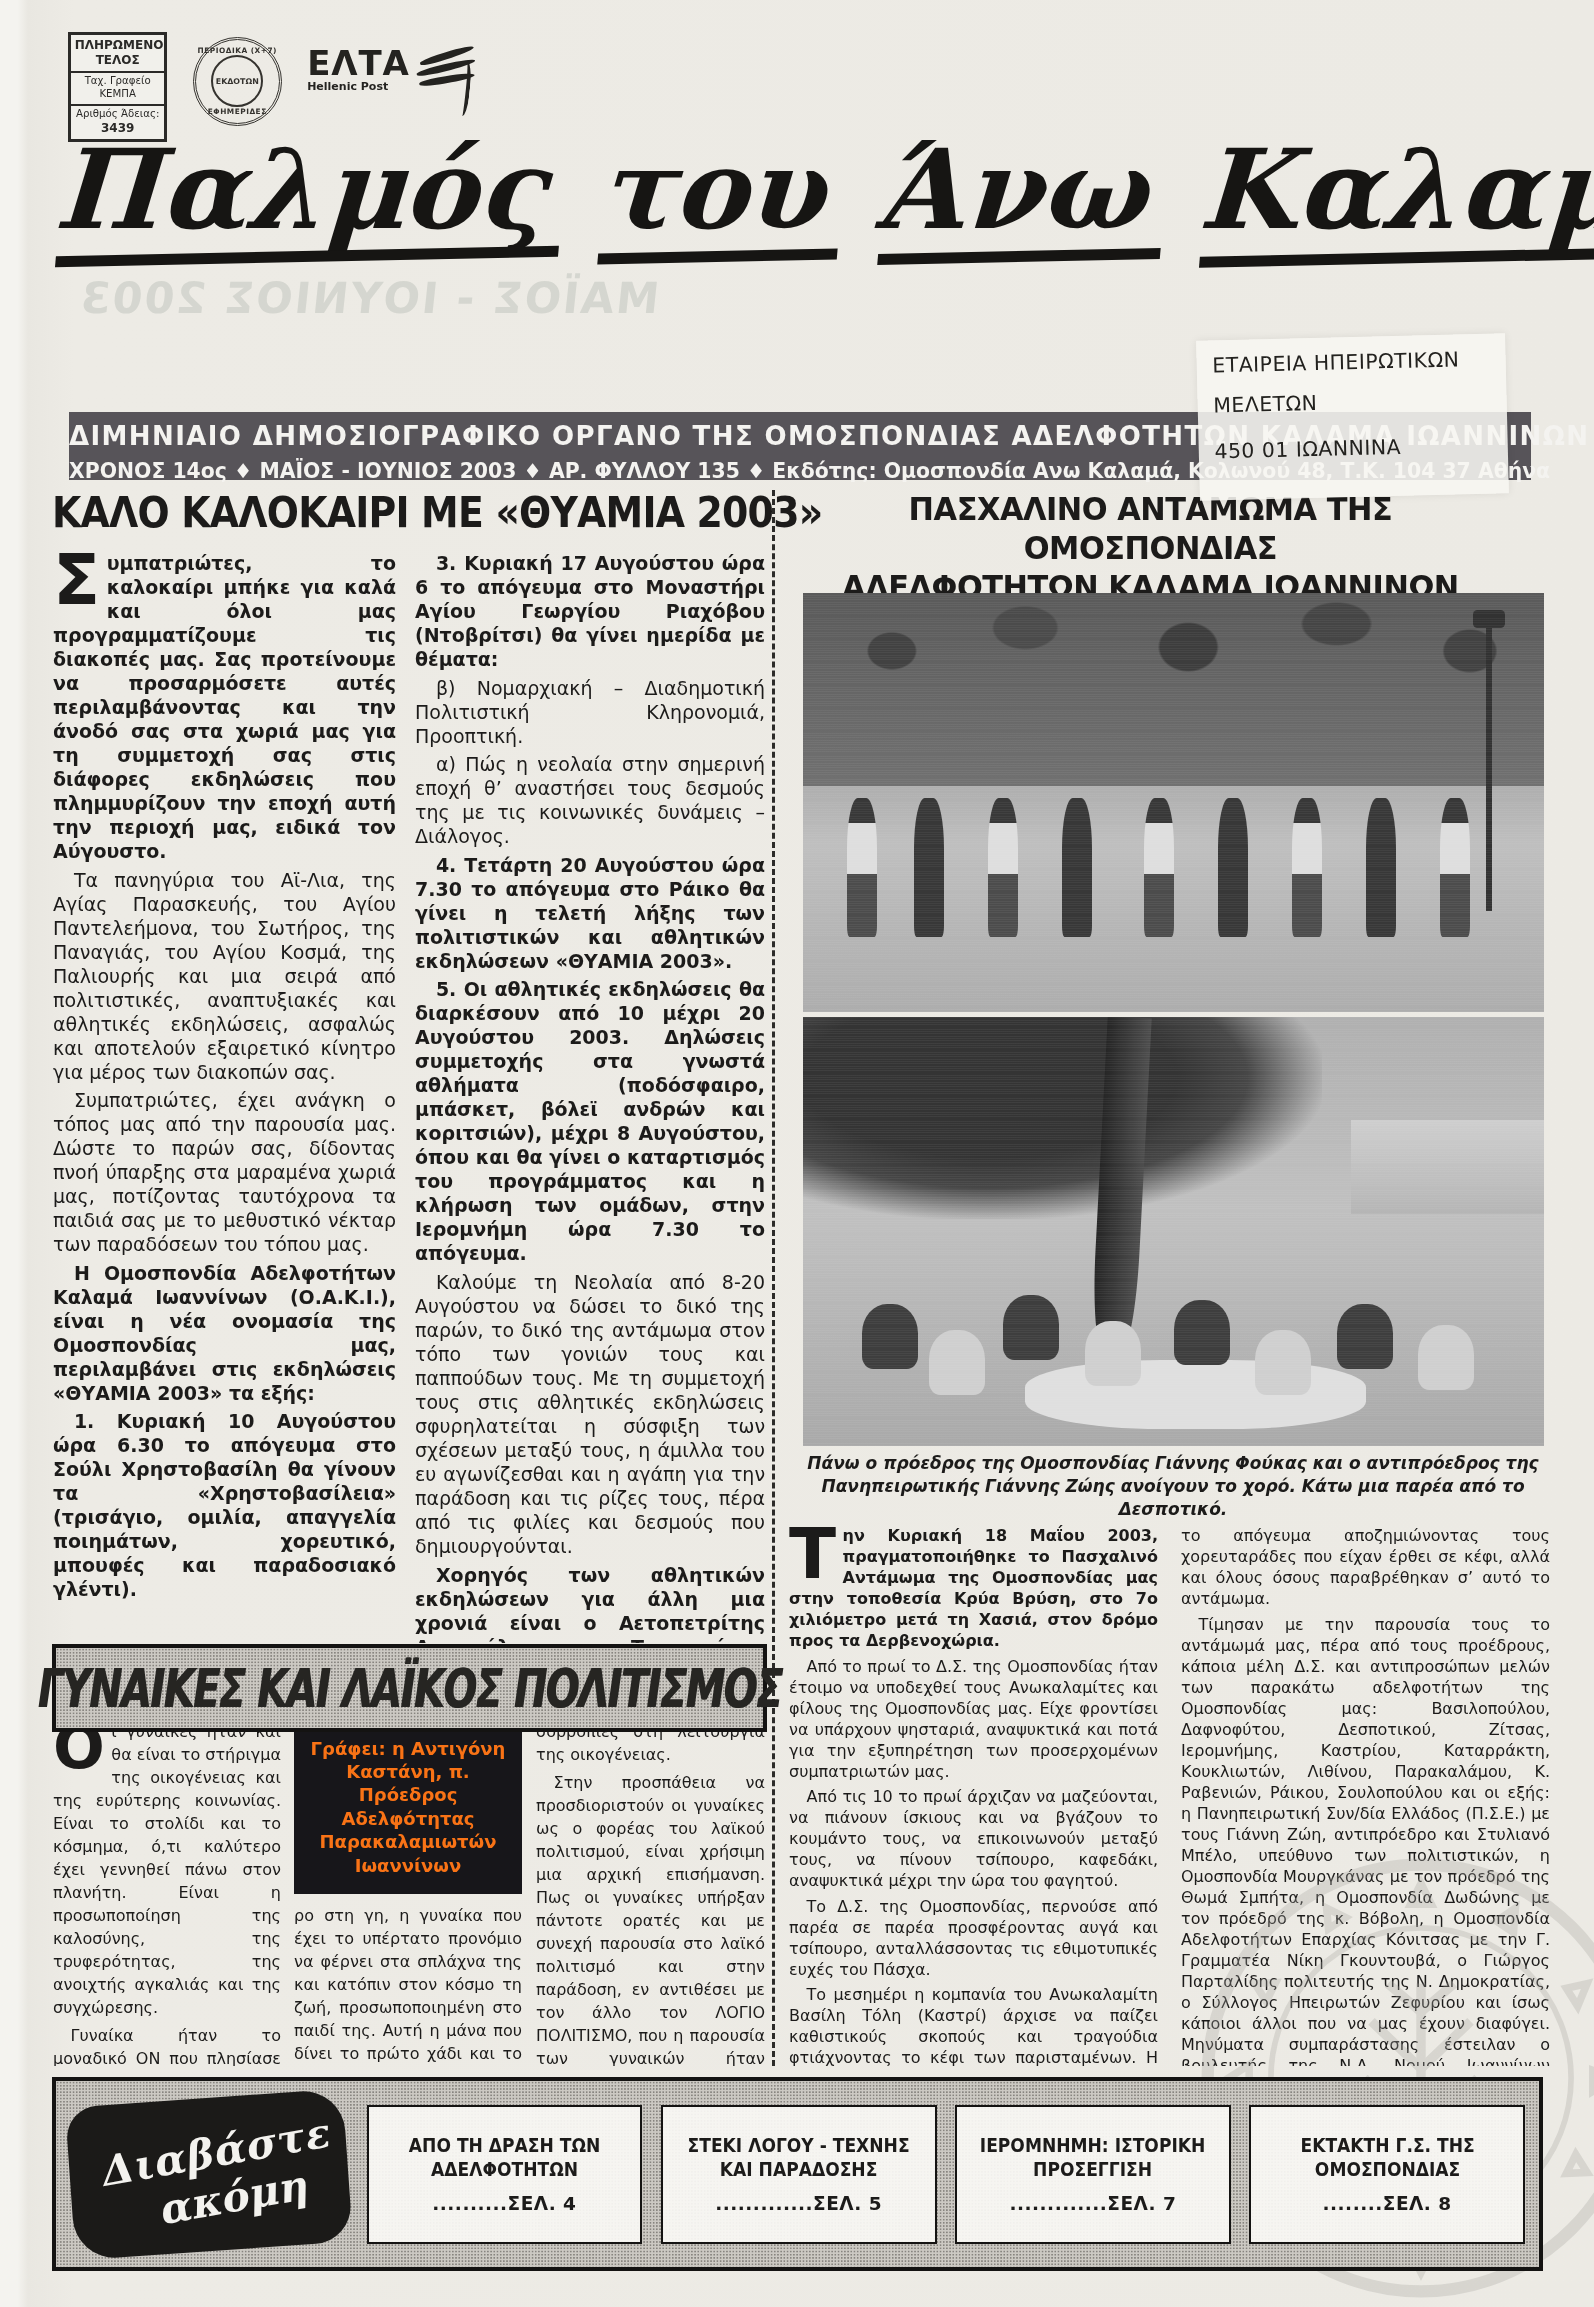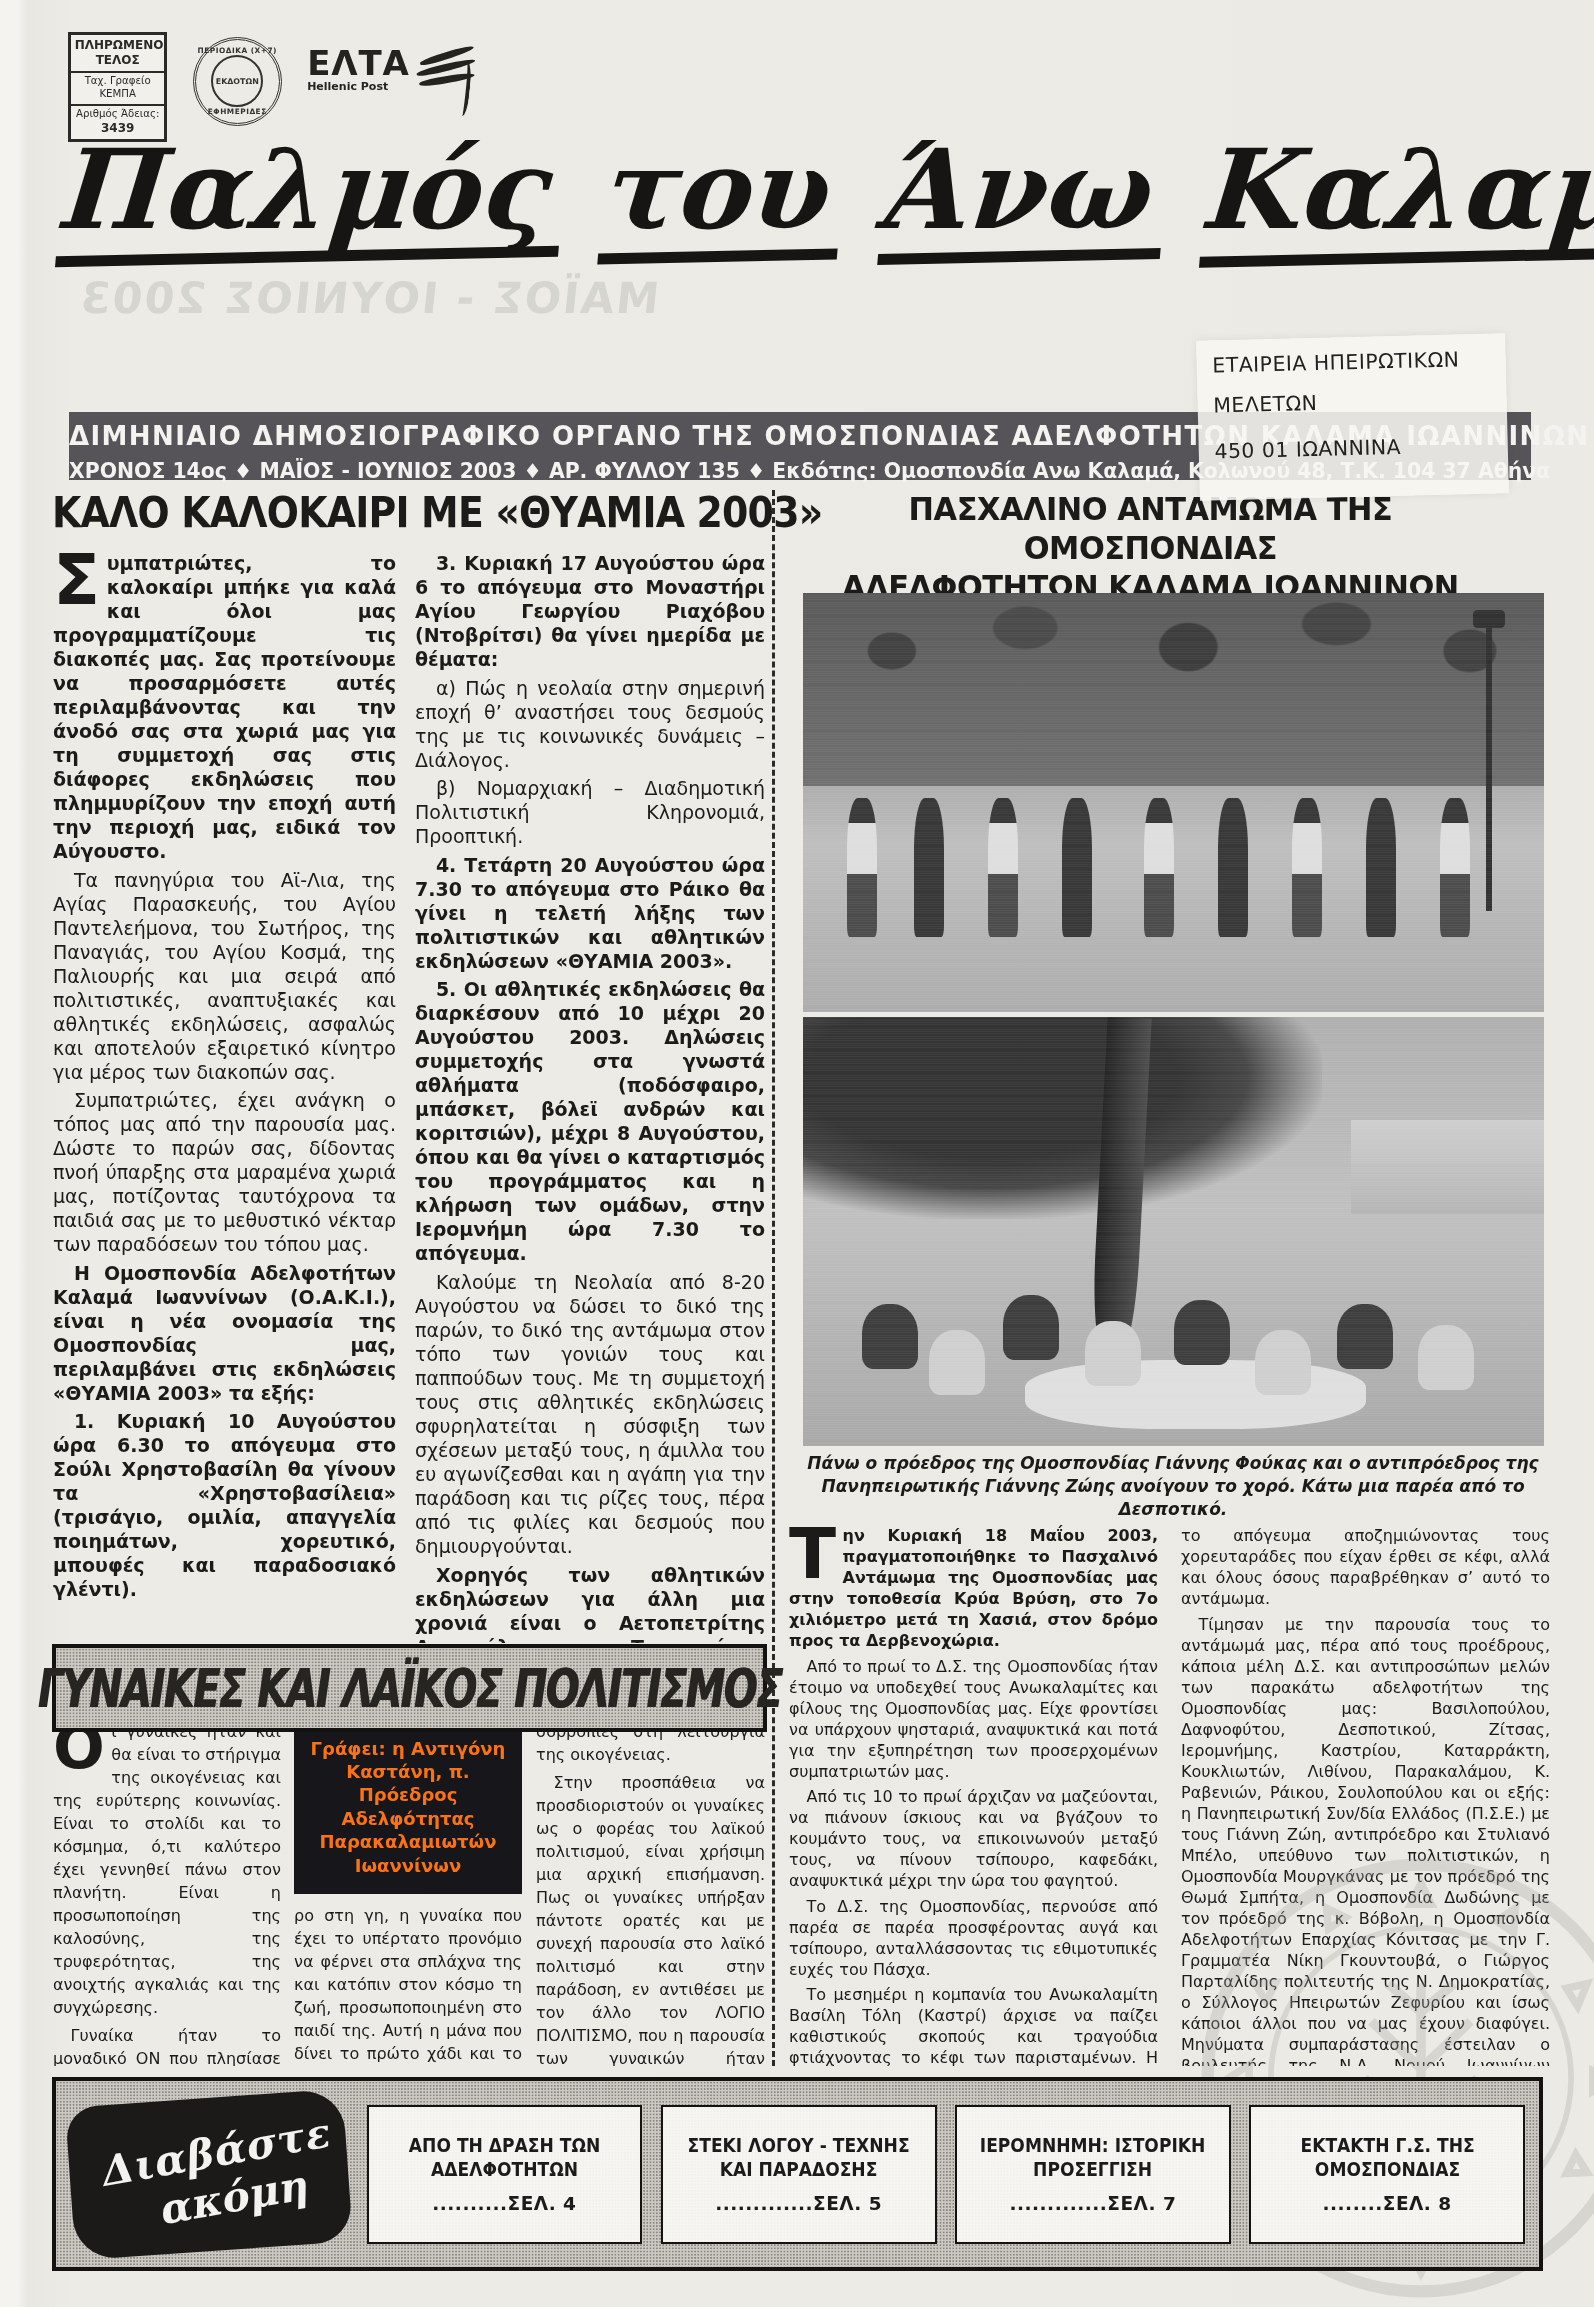--- a/index.html
+++ b/index.html
@@ -187,22 +187,22 @@
     <p class="bold noind"><span class="dropcap">Σ</span><span>υμπατριώτες, το καλοκαίρι μπήκε για καλά και όλοι μας προγραμματίζουμε τις διακοπές μας. Σας προτείνουμε να προσαρμόσετε αυτές περιλαμβάνοντας και την άνοδό σας στα χωριά μας για τη συμμετοχή σας στις διάφορες εκδηλώσεις που πλημμυρίζουν την εποχή αυτή την περιοχή μας, ειδικά τον Αύγουστο.</span></p>
     <p>Τα πανηγύρια του Αϊ-Λια, της Αγίας Παρασκευής, του Αγίου Παντελεήμονα, του Σωτήρος, της Παναγιάς, του Αγίου Κοσμά, της Παλιουρής και μια σειρά από πολιτιστικές, αναπτυξιακές και αθλητικές εκδηλώσεις, ασφαλώς και αποτελούν εξαιρετικό κίνητρο για μέρος των διακοπών σας.</p>
     <p>Συμπατριώτες, έχει ανάγκη ο τόπος μας από την παρουσία μας. Δώστε το παρών σας, δίδοντας πνοή ύπαρξης στα μαραμένα χωριά μας, ποτίζοντας ταυτόχρονα τα παιδιά σας με το μεθυστικό νέκταρ των παραδόσεων του τόπου μας.</p>
     <p class="bold">Η Ομοσπονδία Αδελφοτήτων Καλαμά Ιωαννίνων (Ο.Α.Κ.Ι.), είναι η νέα ονομασία της Ομοσπονδίας μας, περιλαμβάνει στις εκδηλώσεις «ΘΥΑΜΙΑ 2003» τα εξής:</p>
     <p class="bold">1. Κυριακή 10 Αυγούστου ώρα 6.30 το απόγευμα στο Σούλι Χρηστοβασίλη θα γίνουν τα «Χρηστοβασίλεια» (τρισάγιο, ομιλία, απαγγελία ποιημάτων, χορευτικό, μπουφές και παραδοσιακό γλέντι).</p>
 
   </div>
 
   <div class="col sumcol c2">
     <p class="bold">3. Κυριακή 17 Αυγούστου ώρα 6 το απόγευμα στο Μοναστήρι Αγίου Γεωργίου Ριαχόβου (Ντοβρίτσι) θα γίνει ημερίδα με θέματα:</p>
+    <p>β) Νομαρχιακή – Διαδημοτική Πολιτιστική Κληρονομιά, Προοπτική.</p>
     <p>α) Πώς η νεολαία στην σημερινή εποχή θ’ αναστήσει τους δεσμούς της με τις κοινωνικές δυνάμεις – Διάλογος.</p>
-    <p>β) Νομαρχιακή – Διαδημοτική Πολιτιστική Κληρονομιά, Προοπτική.</p>
     <p class="bold">4. Τετάρτη 20 Αυγούστου ώρα 7.30 το απόγευμα στο Ράικο θα γίνει η τελετή λήξης των πολιτιστικών και αθλητικών εκδηλώσεων «ΘΥΑΜΙΑ 2003».</p>
     <p class="bold">5. Οι αθλητικές εκδηλώσεις θα διαρκέσουν από 10 μέχρι 20 Αυγούστου 2003. Δηλώσεις συμμετοχής στα γνωστά αθλήματα (ποδόσφαιρο, μπάσκετ, βόλεϊ ανδρών και κοριτσιών), μέχρι 8 Αυγούστου, όπου και θα γίνει ο καταρτισμός του προγράμματος και η κλήρωση των ομάδων, στην Ιερομνήμη ώρα 7.30 το απόγευμα.</p>
     <p>Καλούμε τη Νεολαία από 8-20 Αυγούστου να δώσει το δικό της παρών, το δικό της αντάμωμα στον τόπο των γονιών τους και παππούδων τους. Με τη συμμετοχή τους στις αθλητικές εκδηλώσεις σφυρηλατείται η σύσφιξη των σχέσεων μεταξύ τους, η άμιλλα του ευ αγωνίζεσθαι και η αγάπη για την παράδοση και τις ρίζες τους, πέρα από τις φιλίες και δεσμούς που δημιουργούνται.</p>
     <p class="bold">Χορηγός των αθλητικών εκδηλώσεων για άλλη μια χρονιά είναι ο Αετοπετρίτης Αποστόλης Τσαμπούρης (προσφορά 4 κύπελλα, 150 μετάλλια και 100 ευρώ).</p>
 
   </div>
 
   <div class="vdash"></div>
 
   <div class="h-easter">

